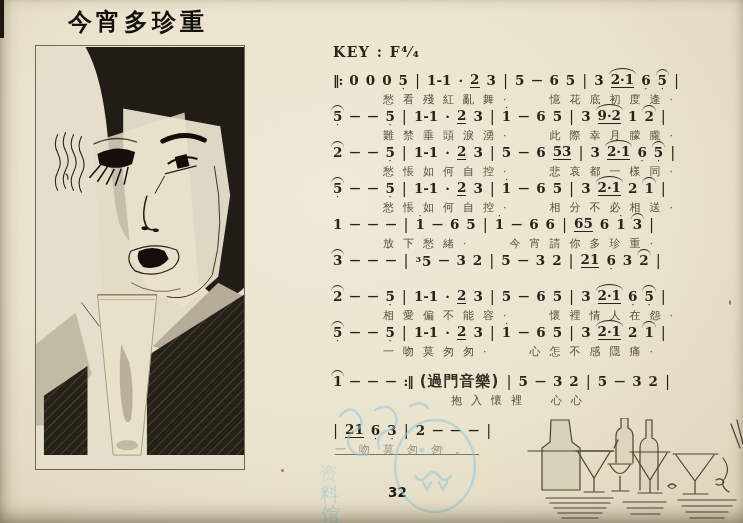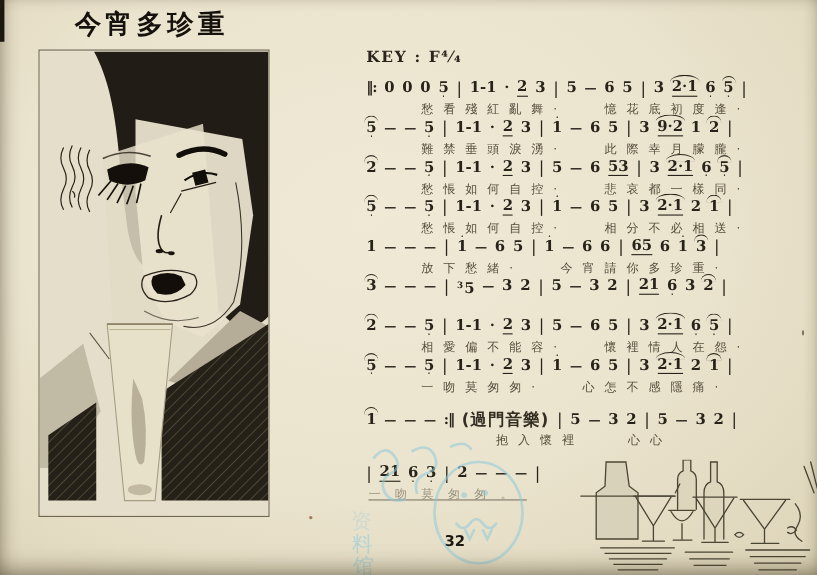--- a/index.html
+++ b/index.html
@@ -40,25 +40,25 @@
     border-top:1.3px solid #28231a;border-radius:50% 50% 0 0/100% 100% 0 0;}
   .tok.bar .m{font-weight:400;font-size:15px;}
   .tok.rep .m{font-weight:700;font-size:13px;letter-spacing:-1px;}
   .tok.dash .m{font-size:11px;}
   .tok.txt .m{font-family:"DejaVu Sans",sans-serif;font-weight:600;font-size:15px;
     letter-spacing:1px;color:#332d22;}
   .g{font-size:8px;vertical-align:4px;margin-right:1px;}
 
   .lyr{display:flex;gap:34px;padding-left:50px;margin-top:1px;height:14px;}
   .lyr .ph{font-size:11px;letter-spacing:9px;color:#574f3d;white-space:nowrap;}
-  #music-lines .mline:nth-child(9) .lyr{padding-left:118px;gap:40px;text-align:right;}
+  #music-lines .mline:nth-child(9) .lyr{padding-left:118px;gap:20px;text-align:right;}
   #music-lines .mline:nth-child(10) .lyr{padding-left:2px;opacity:.55;text-decoration:underline;}
   #music-lines .mline:nth-child(10) .ph{letter-spacing:13px;}
 
-  .pagenum{position:absolute;left:404px;top:484px;font-size:13.5px;font-weight:700;color:#1d1913;}
+  .pagenum{position:absolute;left:388px;top:484px;font-size:13.5px;font-weight:700;color:#1d1913;}
 
   .bar-art{position:absolute;left:518px;top:418px;width:225px;height:105px;}
   .watermark{position:absolute;left:315px;top:398px;width:205px;height:125px;opacity:.55;pointer-events:none;}
 </style>
 </head>
 <body>
 
 <div class="page">
 
   <div class="edge-notch"></div>

